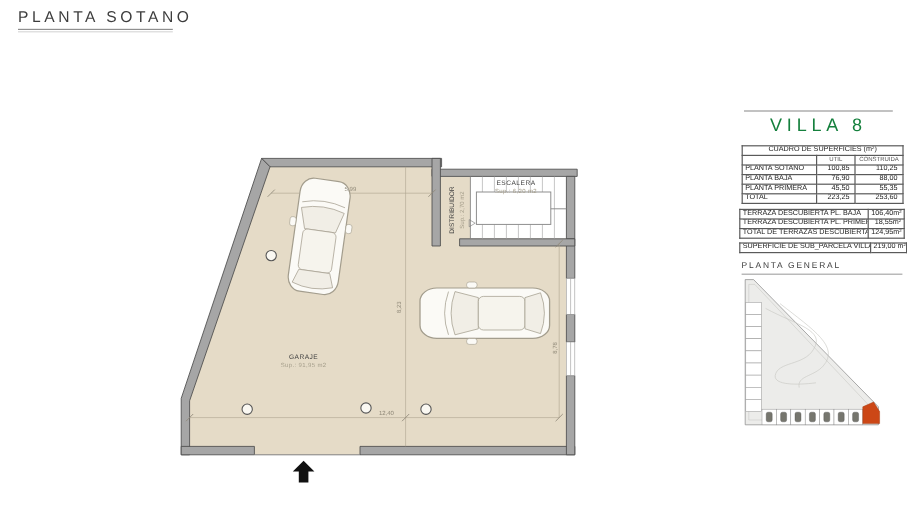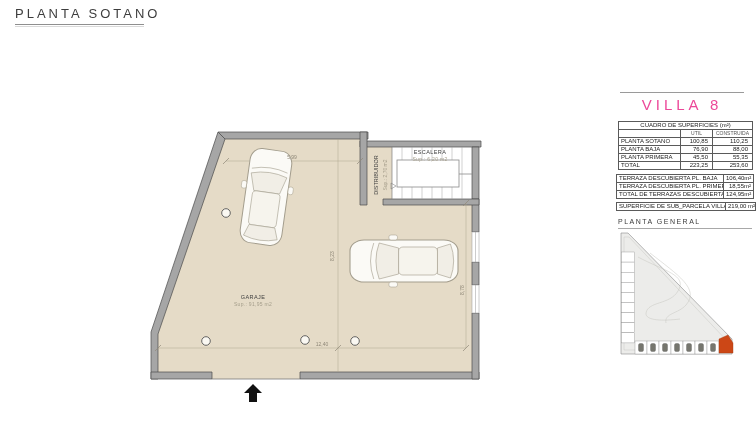--- a/index.html
+++ b/index.html
@@ -9,21 +9,21 @@
   .sheet-title { position:absolute; left:15px; top:6px; font-size:13px; letter-spacing:3px;
                  color:#3d3d3d; font-weight:400; }
   .title-rule  { position:absolute; left:15px; top:24px; width:129px; height:3px;
                  border-top:1px solid #8f8f8f; border-bottom:1px solid #d9d9d9; }
 
   .plan-svg { position:absolute; left:0; top:0; }
 
   
   .side-panel { position:absolute; left:610px; top:92px; width:146px; }
   .villa-title { margin:0 12px 0 10px; border-top:1px solid #9a9a9a; padding-top:3px;
-                 text-align:center; font-size:15px; letter-spacing:4px; color:#ec4899; }
+                 text-align:center; font-size:15px; letter-spacing:4px; color:#15803d; }
 
   table { border-collapse:collapse; table-layout:fixed; }
   td, th { border:1px solid #5a5a5a; font-weight:normal; color:#222;
            font-size:6px; line-height:7px; padding:0 2px; overflow:hidden; white-space:nowrap; }
 
   .t-surfaces { margin:8px 0 0 8px; width:134px; }
   .t-surfaces .cap    { text-align:center; font-size:6px; color:#222; }
   .t-surfaces .colh   { text-align:center; font-size:5px; color:#555; }
   .t-surfaces .num    { text-align:right; padding-right:4px; }
   .t-terraces { margin:4px 0 0 6px; width:137px; }

